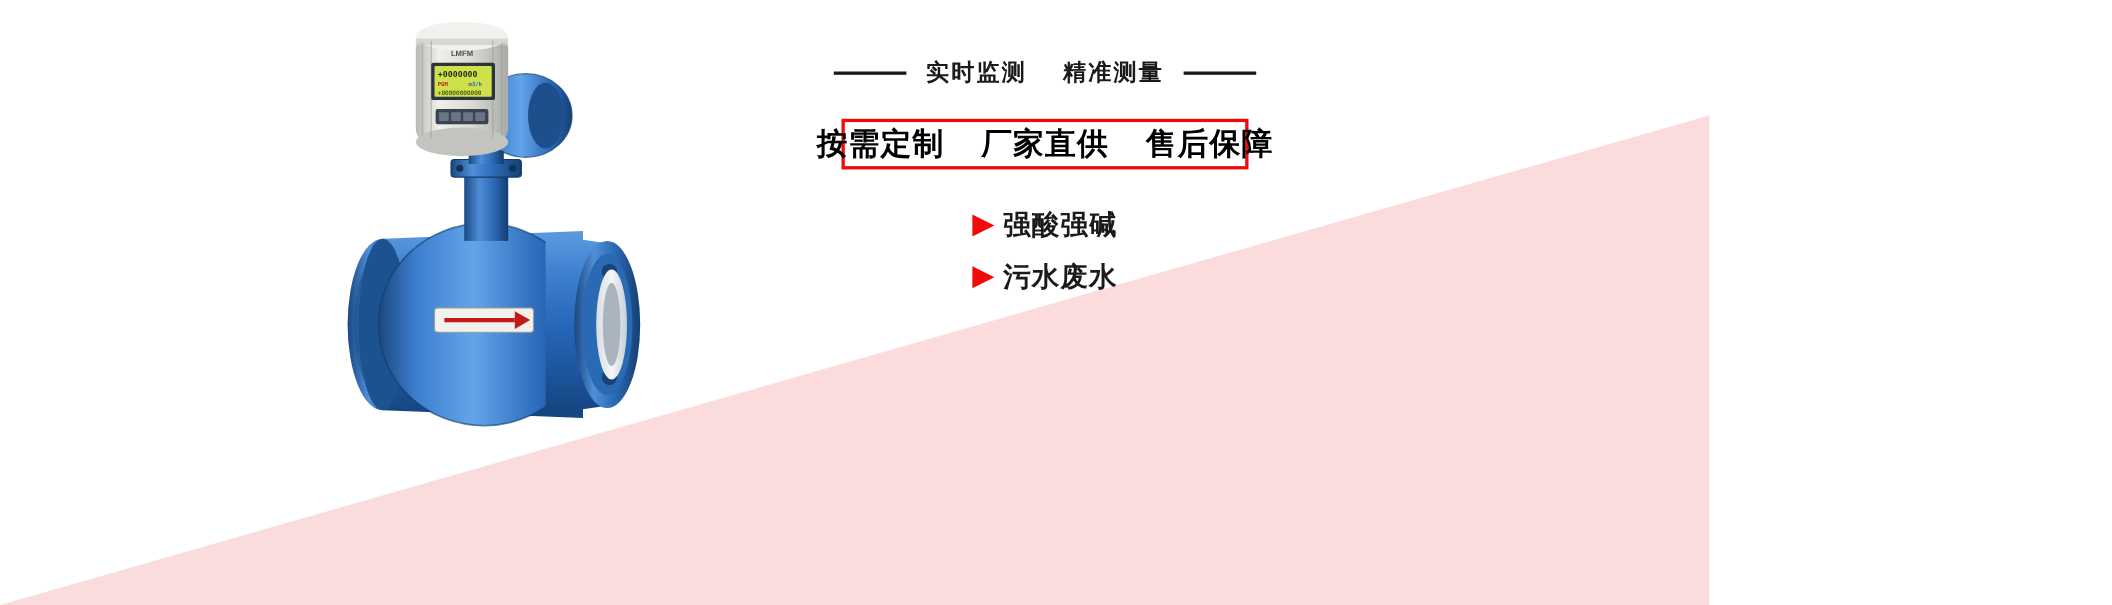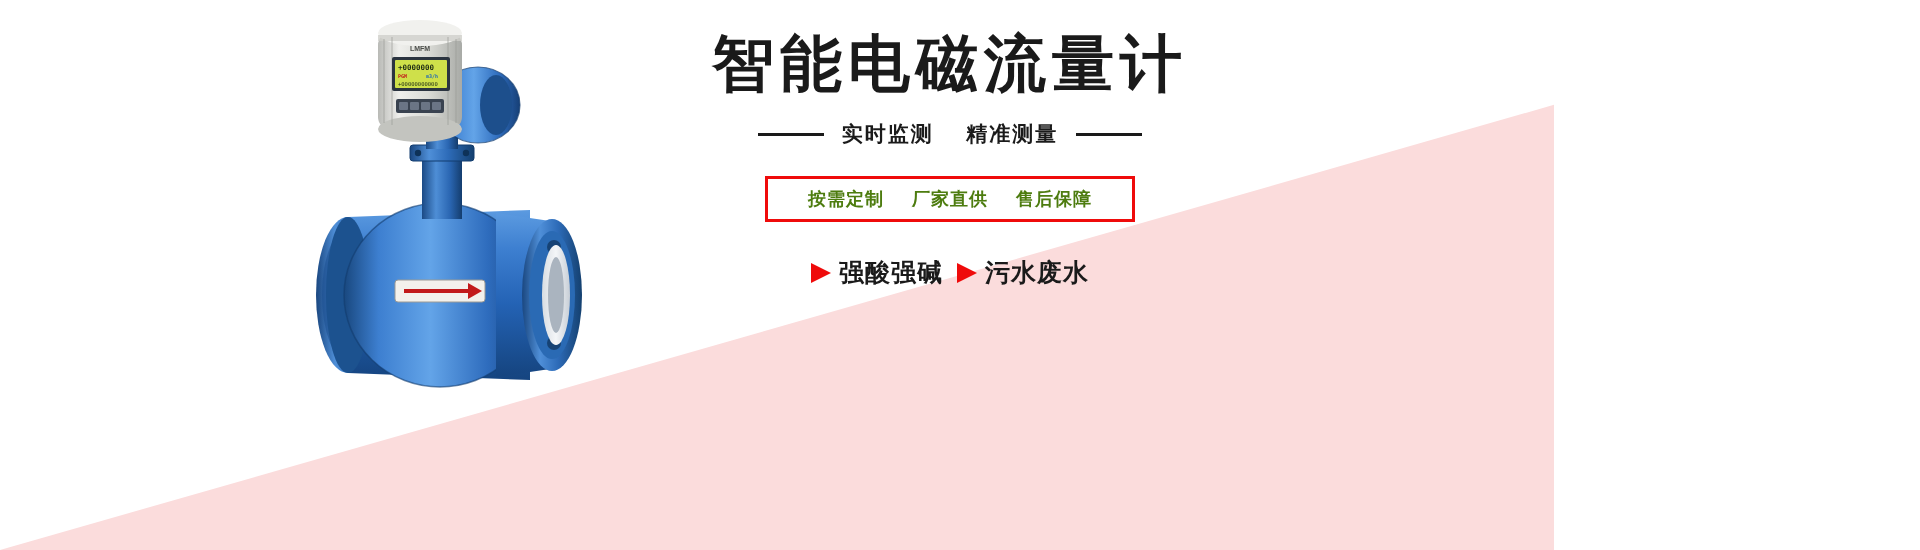--- a/index.html
+++ b/index.html
@@ -69,34 +69,35 @@
   .promo-box {
     margin:28px auto 0 auto;
     border:3px solid #ef0b0b;
     width:370px;
     height:46px;
     display:flex;
     align-items:center;
     justify-content:center;
   }
   .promo-text {
-    font-size:18px;
-    font-weight:bold;
-    color:#4d7c0f;
+    font-size:28px;
+    font-weight:bold;
+    color:#000000;
     letter-spacing:1px;
     white-space:nowrap;
   }
   .promo-text .gap { display:inline-block; width:16px; }
   .features {
     margin-top:34px;
     display:flex;
     align-items:center;
     justify-content:center;
     gap:14px;
     white-space:nowrap;
+    flex-direction:column;
   }
   .feature-item {
     display:flex;
     align-items:center;
     gap:8px;
   }
   .arrow-icon {
     display:block;
     width:0; height:0;
     border-top:10px solid transparent;
@@ -236,21 +237,20 @@
         <rect x="99" y="97" width="9" height="8" rx="1" fill="#6b7585"></rect>
         <rect x="110" y="97" width="9" height="8" rx="1" fill="#6b7585"></rect>
         <rect x="121" y="97" width="9" height="8" rx="1" fill="#6b7585"></rect>
         <rect x="132" y="97" width="9" height="8" rx="1" fill="#6b7585"></rect>
       </g>
     </g>
   </svg>
 
   <div class="content">
 
-    <div class="title">智能电磁流量计</div>
 
     <div class="subtitle-row">
       <span class="rule"></span>
       <span class="subtitle-text">
         <span>实时监测</span>
         <span class="gap"></span>
         <span>精准测量</span>
       </span>
       <span class="rule"></span>
     </div>

